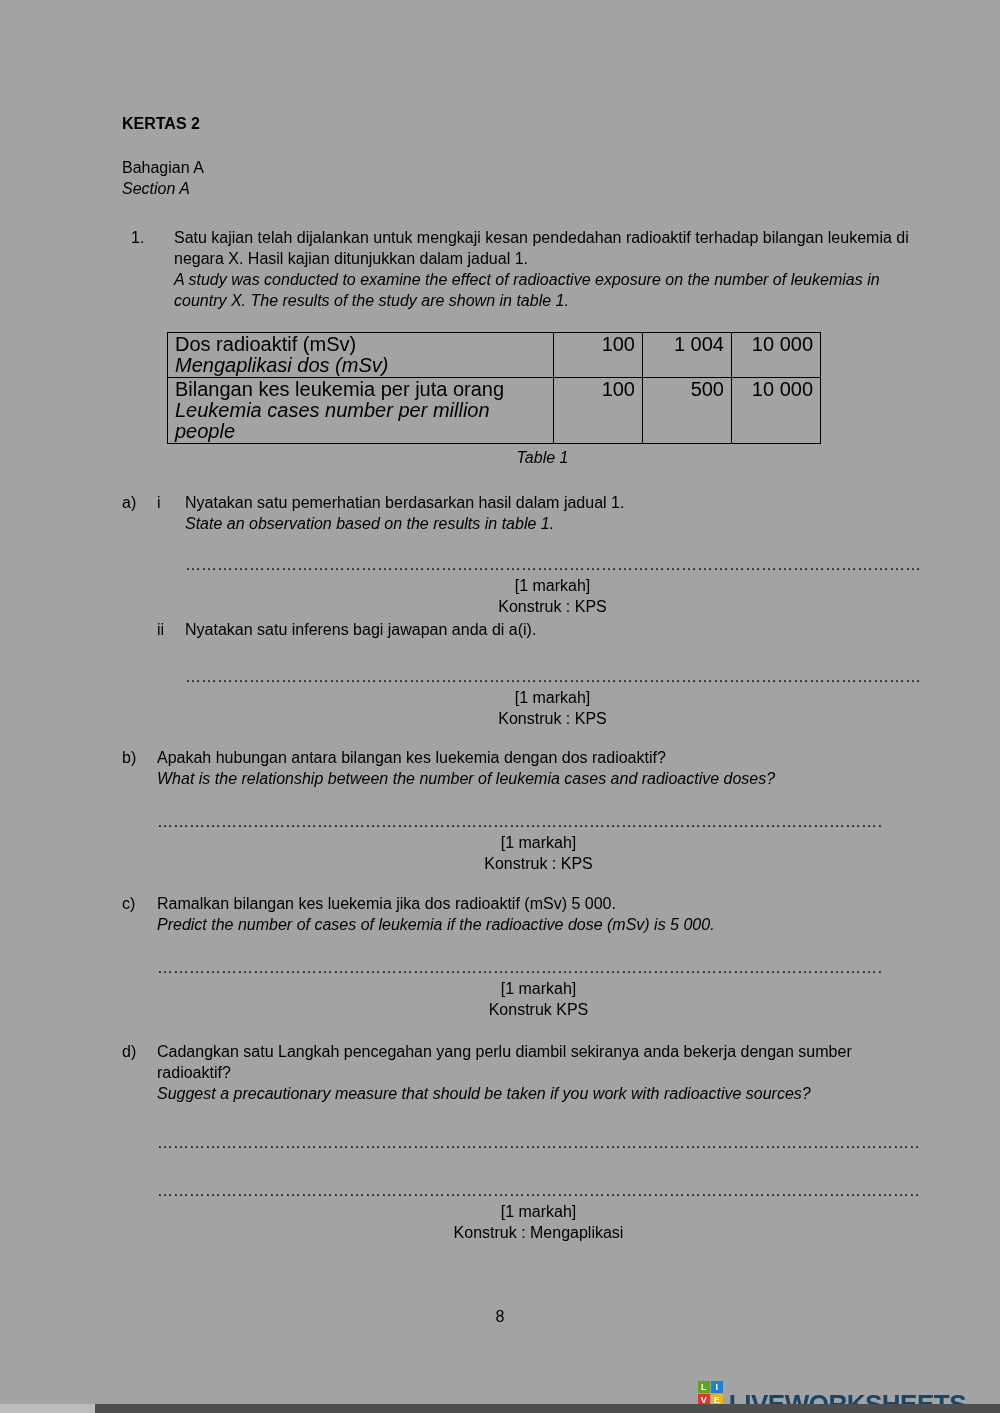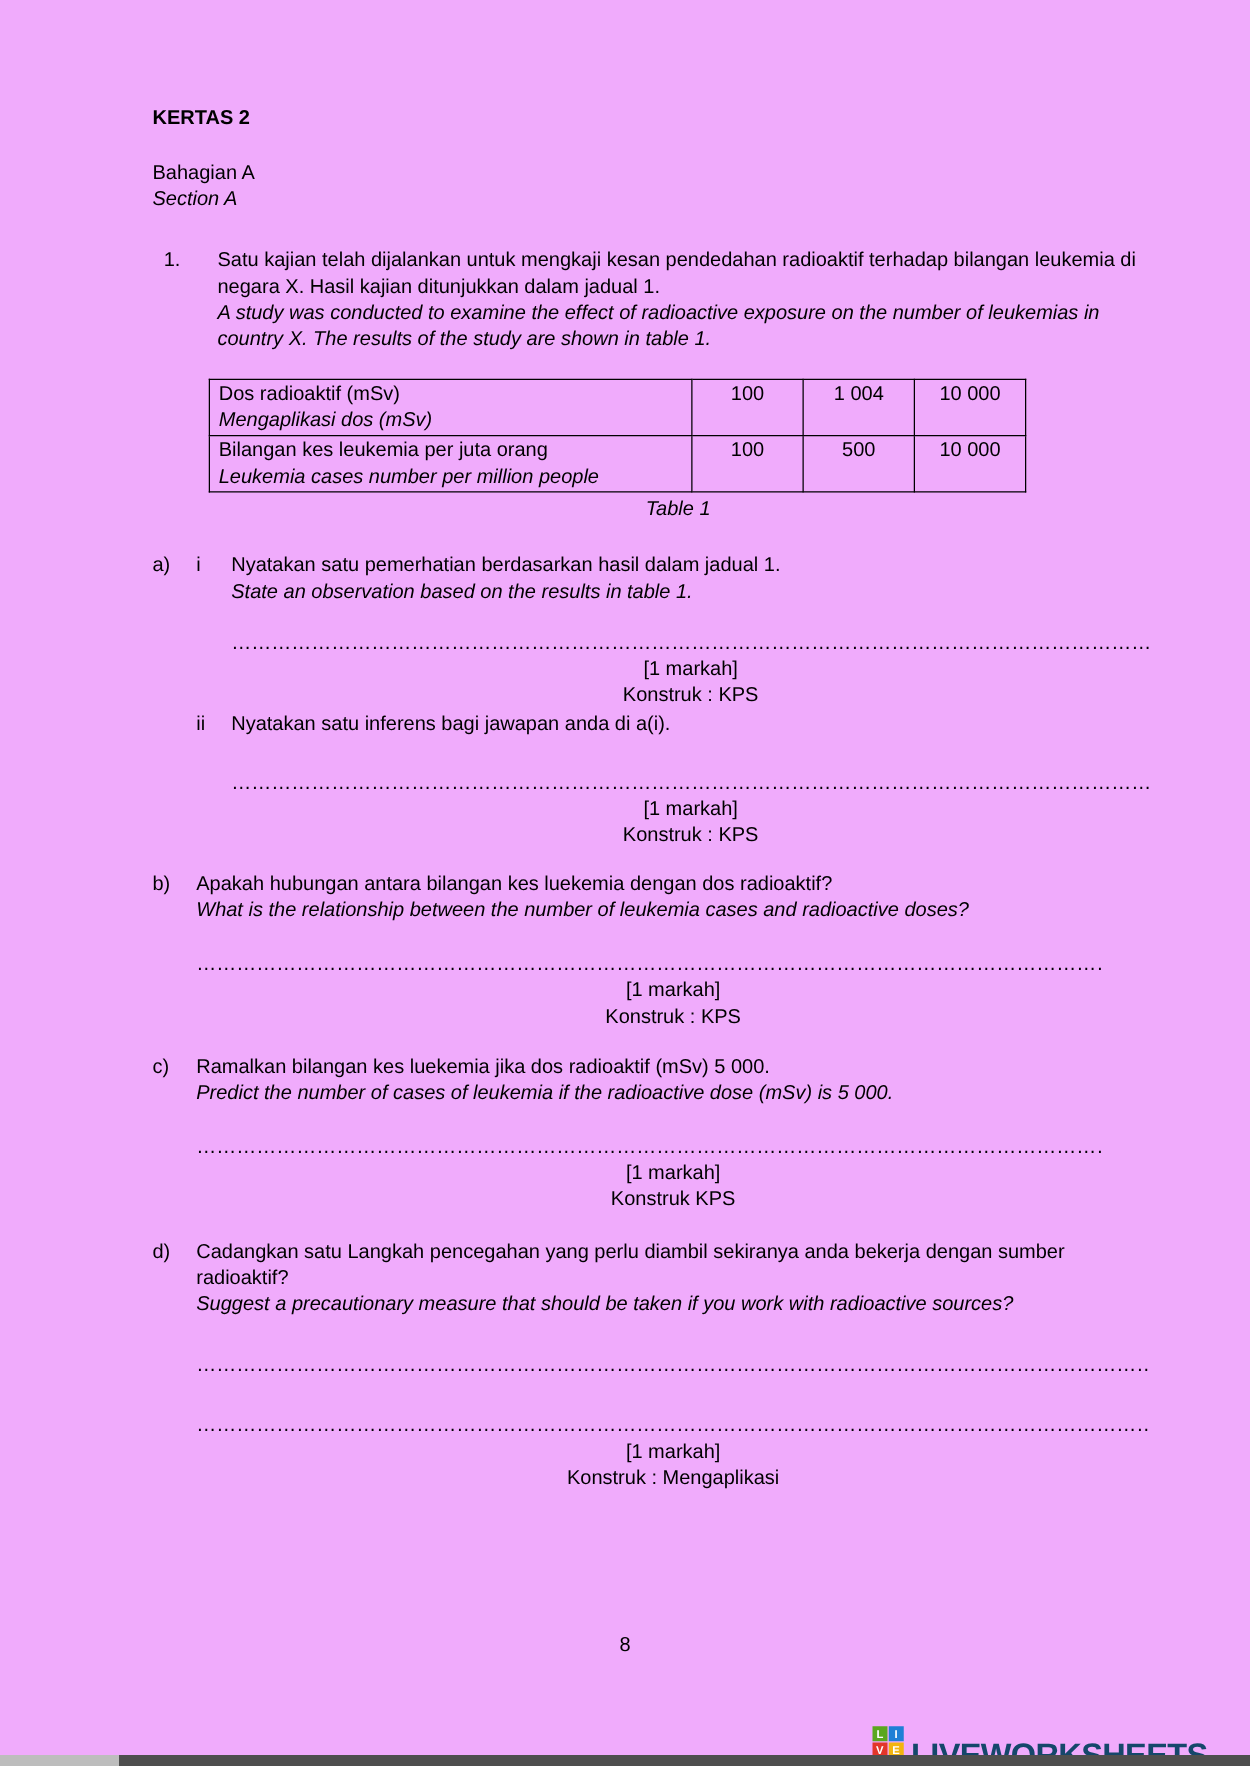--- a/index.html
+++ b/index.html
@@ -1,30 +1,30 @@
 <!DOCTYPE html>
 <html><head>
 <meta charset="utf-8">
 <style>
   html,body{margin:0;padding:0;background:#e9e9e9;}
   .page{
-    position:relative;width:1000px;height:1413px;margin:0 auto;background:#f0abfc;
-    overflow:hidden;box-sizing:border-box;padding:84px 80px 0 122px;
+    position:relative;width:1000px;height:1413px;margin:0 auto;background:#a3a3a3;
+    overflow:hidden;box-sizing:border-box;padding:113px 80px 0 122px;
     font-family:"Liberation Sans",sans-serif;font-size:16px;line-height:21px;color:#000;
   }
   .it{font-style:italic}
   .bold{font-weight:bold}
   .hdr-gap{height:23px}
   .q{display:flex;margin-top:28px}
   .q-num{width:43px;padding-left:9px;flex:none}
   .q-body{flex:1;min-width:0}
-  table.results{border-collapse:collapse;margin:21px 0 0 45px;font-size:16px;line-height:21px}
+  table.results{border-collapse:collapse;margin:21px 0 0 45px;font-size:20px;line-height:21px}
   table.results td{border:1px solid #000;padding:1px 7px;vertical-align:top}
   td.lbl{width:371px}
-  td.val{width:74px;text-align:center}
+  td.val{width:74px;text-align:right}
   .caption{margin-left:43px;text-align:center;margin-top:3px}
   .part{display:flex}
   .plabel{width:35px;flex:none}
   .slabel{width:28px;flex:none}
   .pbody{flex:1;min-width:0}
   .g20{height:20px}.g22{height:22px}.g26{height:26px}.g27{height:27px}.g28{height:28px}
   .mt2{margin-top:2px}.mt18{margin-top:18px}.mt19{margin-top:19px}.mt21{margin-top:21px}.mt24{margin-top:24px}
   .dots{overflow:hidden;white-space:nowrap;height:21px;cursor:text}
   .dots.short{width:95%}
   .marks,.construct{text-align:center}

